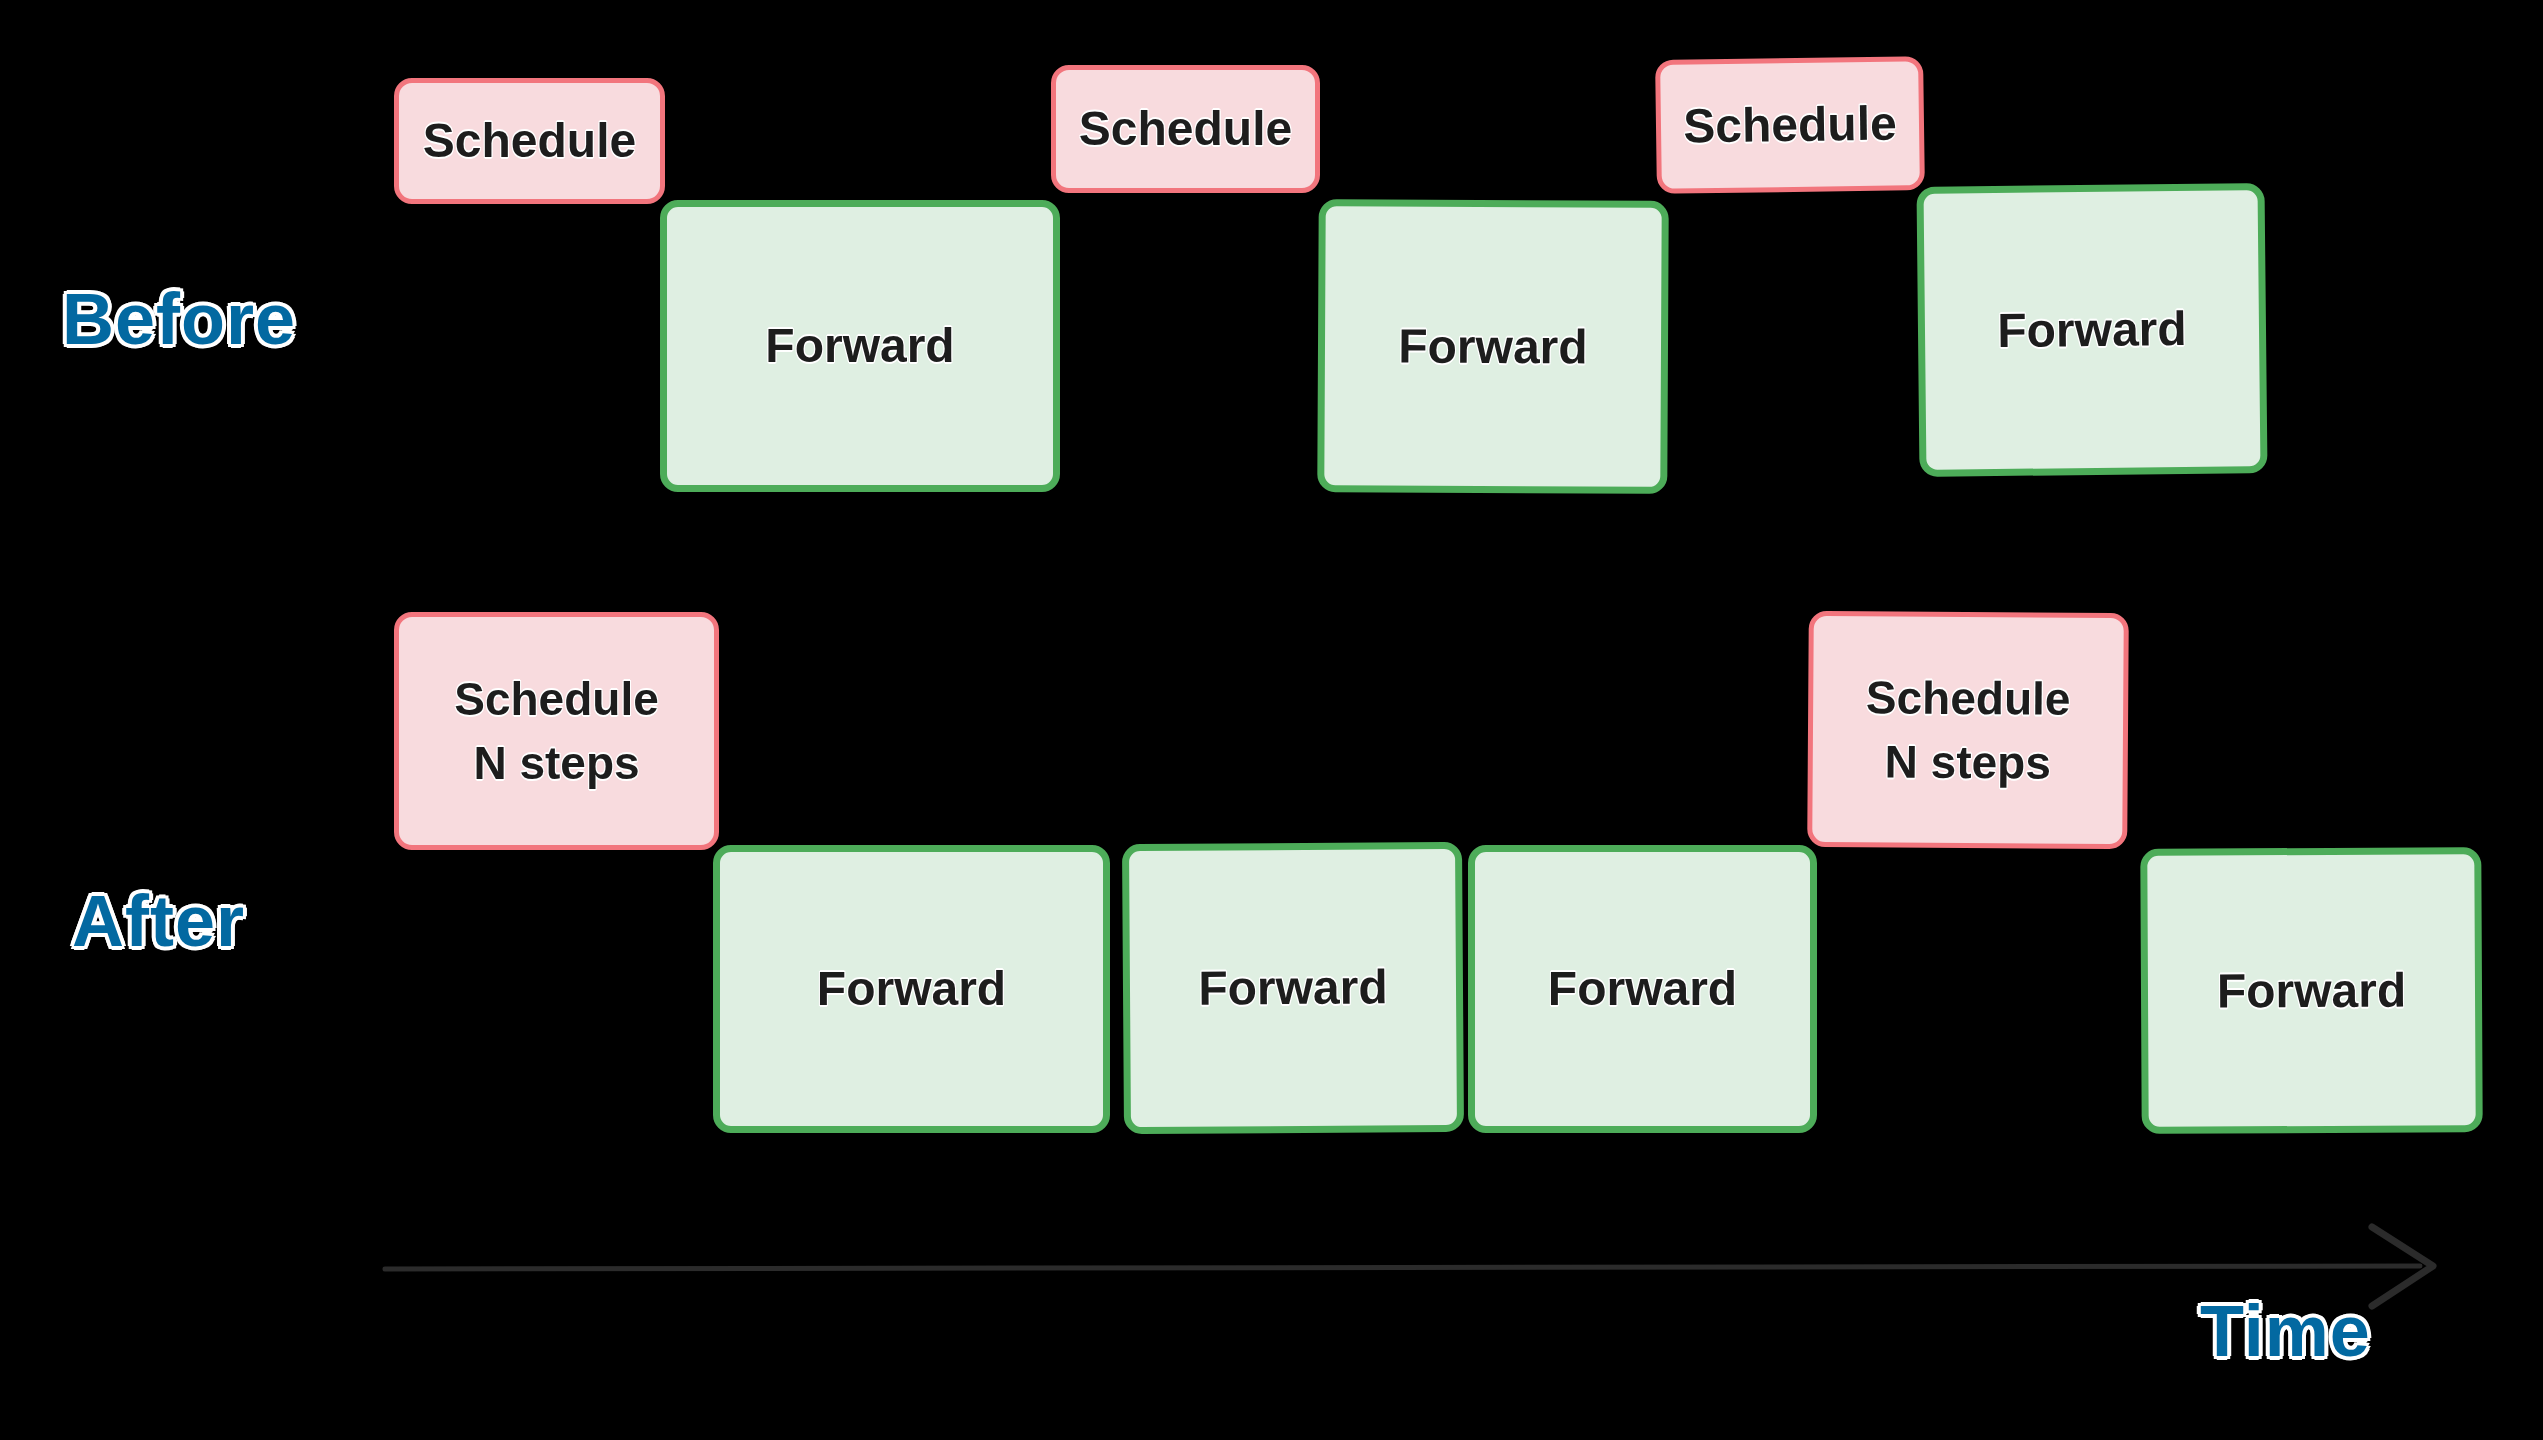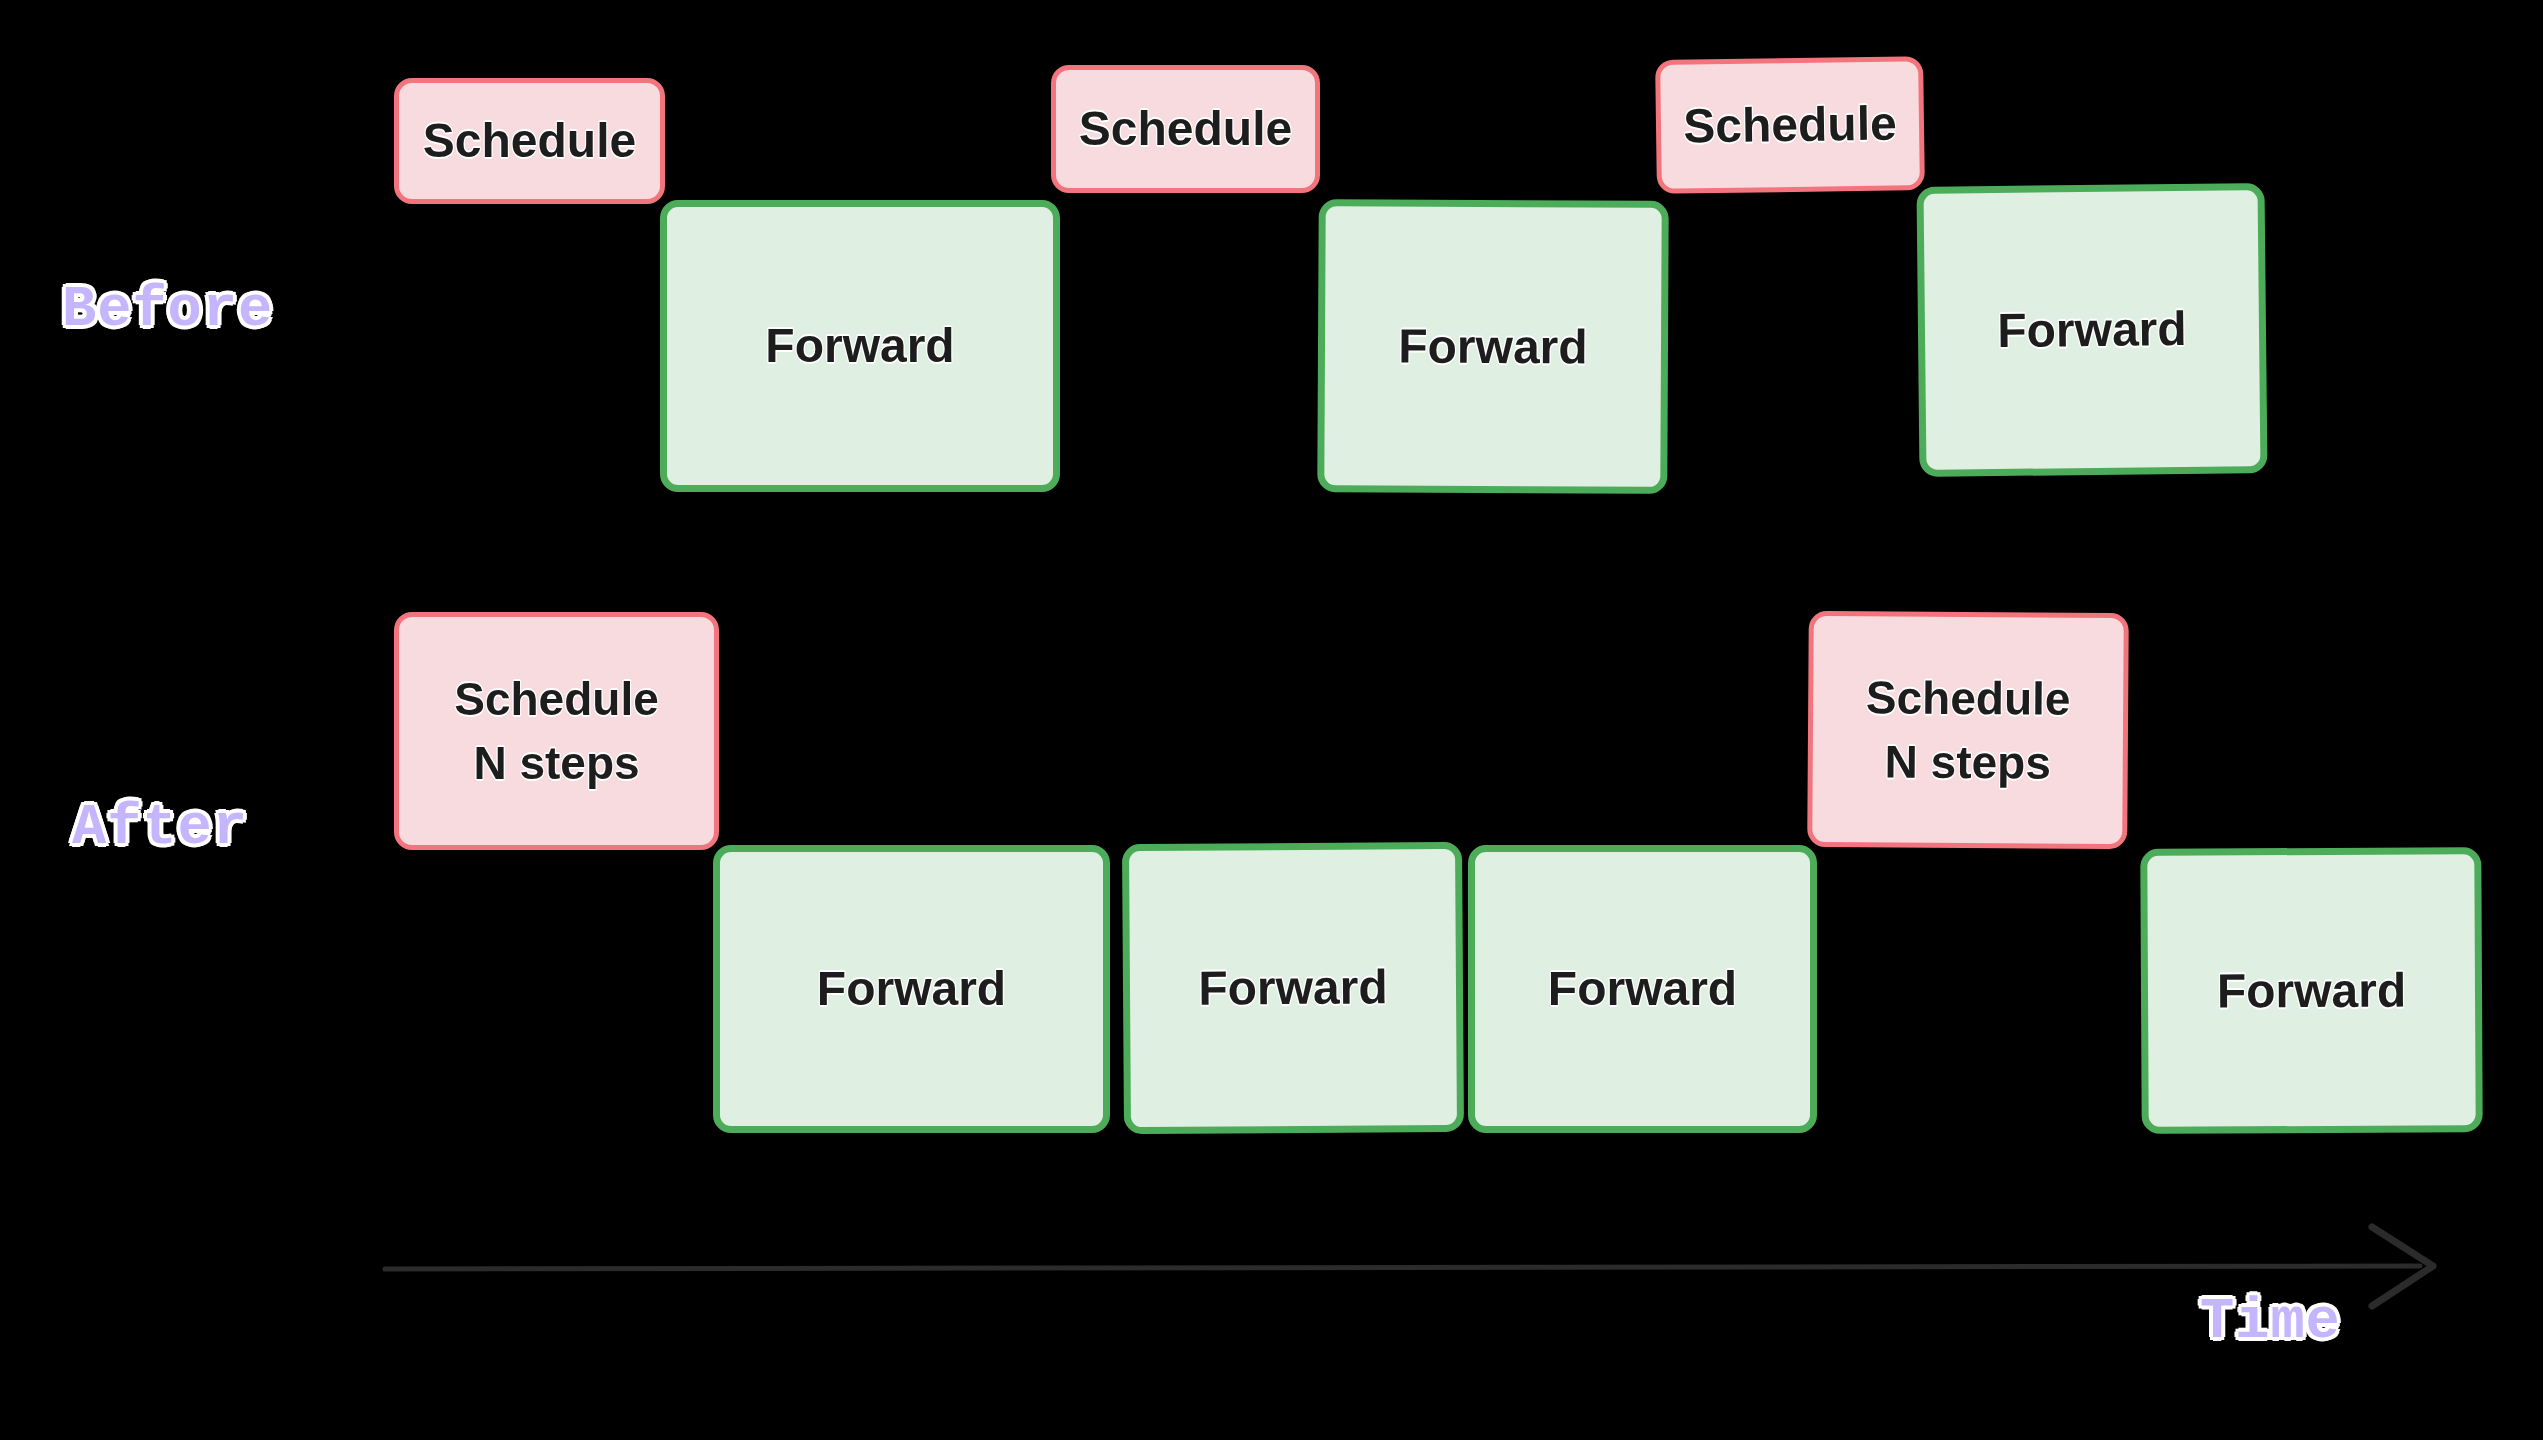--- a/index.html
+++ b/index.html
@@ -36,30 +36,29 @@
     border: 5px solid #f2757d;
     z-index: 2;
   }
   .forward {
     background: #dfefe2;
     border: 7px solid #4dac59;
     z-index: 1;
   }
   .row-label {
     position: absolute;
-    color: #c4b5fd;
+    color: #0369a1;
     font-weight: 700;
-    font-size: 57px;
+    font-size: 72px;
     letter-spacing: 1px;
     
     text-shadow: -3px -3px 0 #fff, 3px -3px 0 #fff, -3px 3px 0 #fff,
                  3px 3px 0 #fff, 0 4px 0 #fff, 0 -4px 0 #fff,
                  4px 0 0 #fff, -4px 0 0 #fff;
     z-index: 3;
-    font-family: Liberation Mono, monospace;
   }
   .axis-svg {
     position: absolute;
     left: 0;
     top: 0;
     width: 2543px;
     height: 1440px;
     z-index: 0;
   }
 </style>
@@ -68,21 +67,21 @@
 
 <div class="stage">
 
   <svg class="axis-svg" viewBox="0 0 2543 1440" xmlns="http://www.w3.org/2000/svg">
     <line x1="385" y1="1269" x2="2420" y2="1266" stroke="#2b2b2b" stroke-width="5" stroke-linecap="round"></line>
     <polyline points="2372,1227 2433,1266 2372,1306" fill="none" stroke="#2b2b2b" stroke-width="7" stroke-linecap="round" stroke-linejoin="round"></polyline>
   </svg>
 
   <div class="row-label" style="left:62px; top:278px;">Before</div>
 
-  <div class="row-label" style="left:72px; top:796px;">After</div>
+  <div class="row-label" style="left:72px; top:880px;">After</div>
 
   <div class="row-label" style="left:2200px; top:1290px;text-align:center;">Time</div>
 
   <div class="box schedule" style="left:394px; top:78px; width:271px; height:126px;">
     <span>Schedule</span>
   </div>
 
   <div class="box forward" style="left:660px; top:200px; width:400px; height:292px;">
     <span>Forward</span>
   </div>

